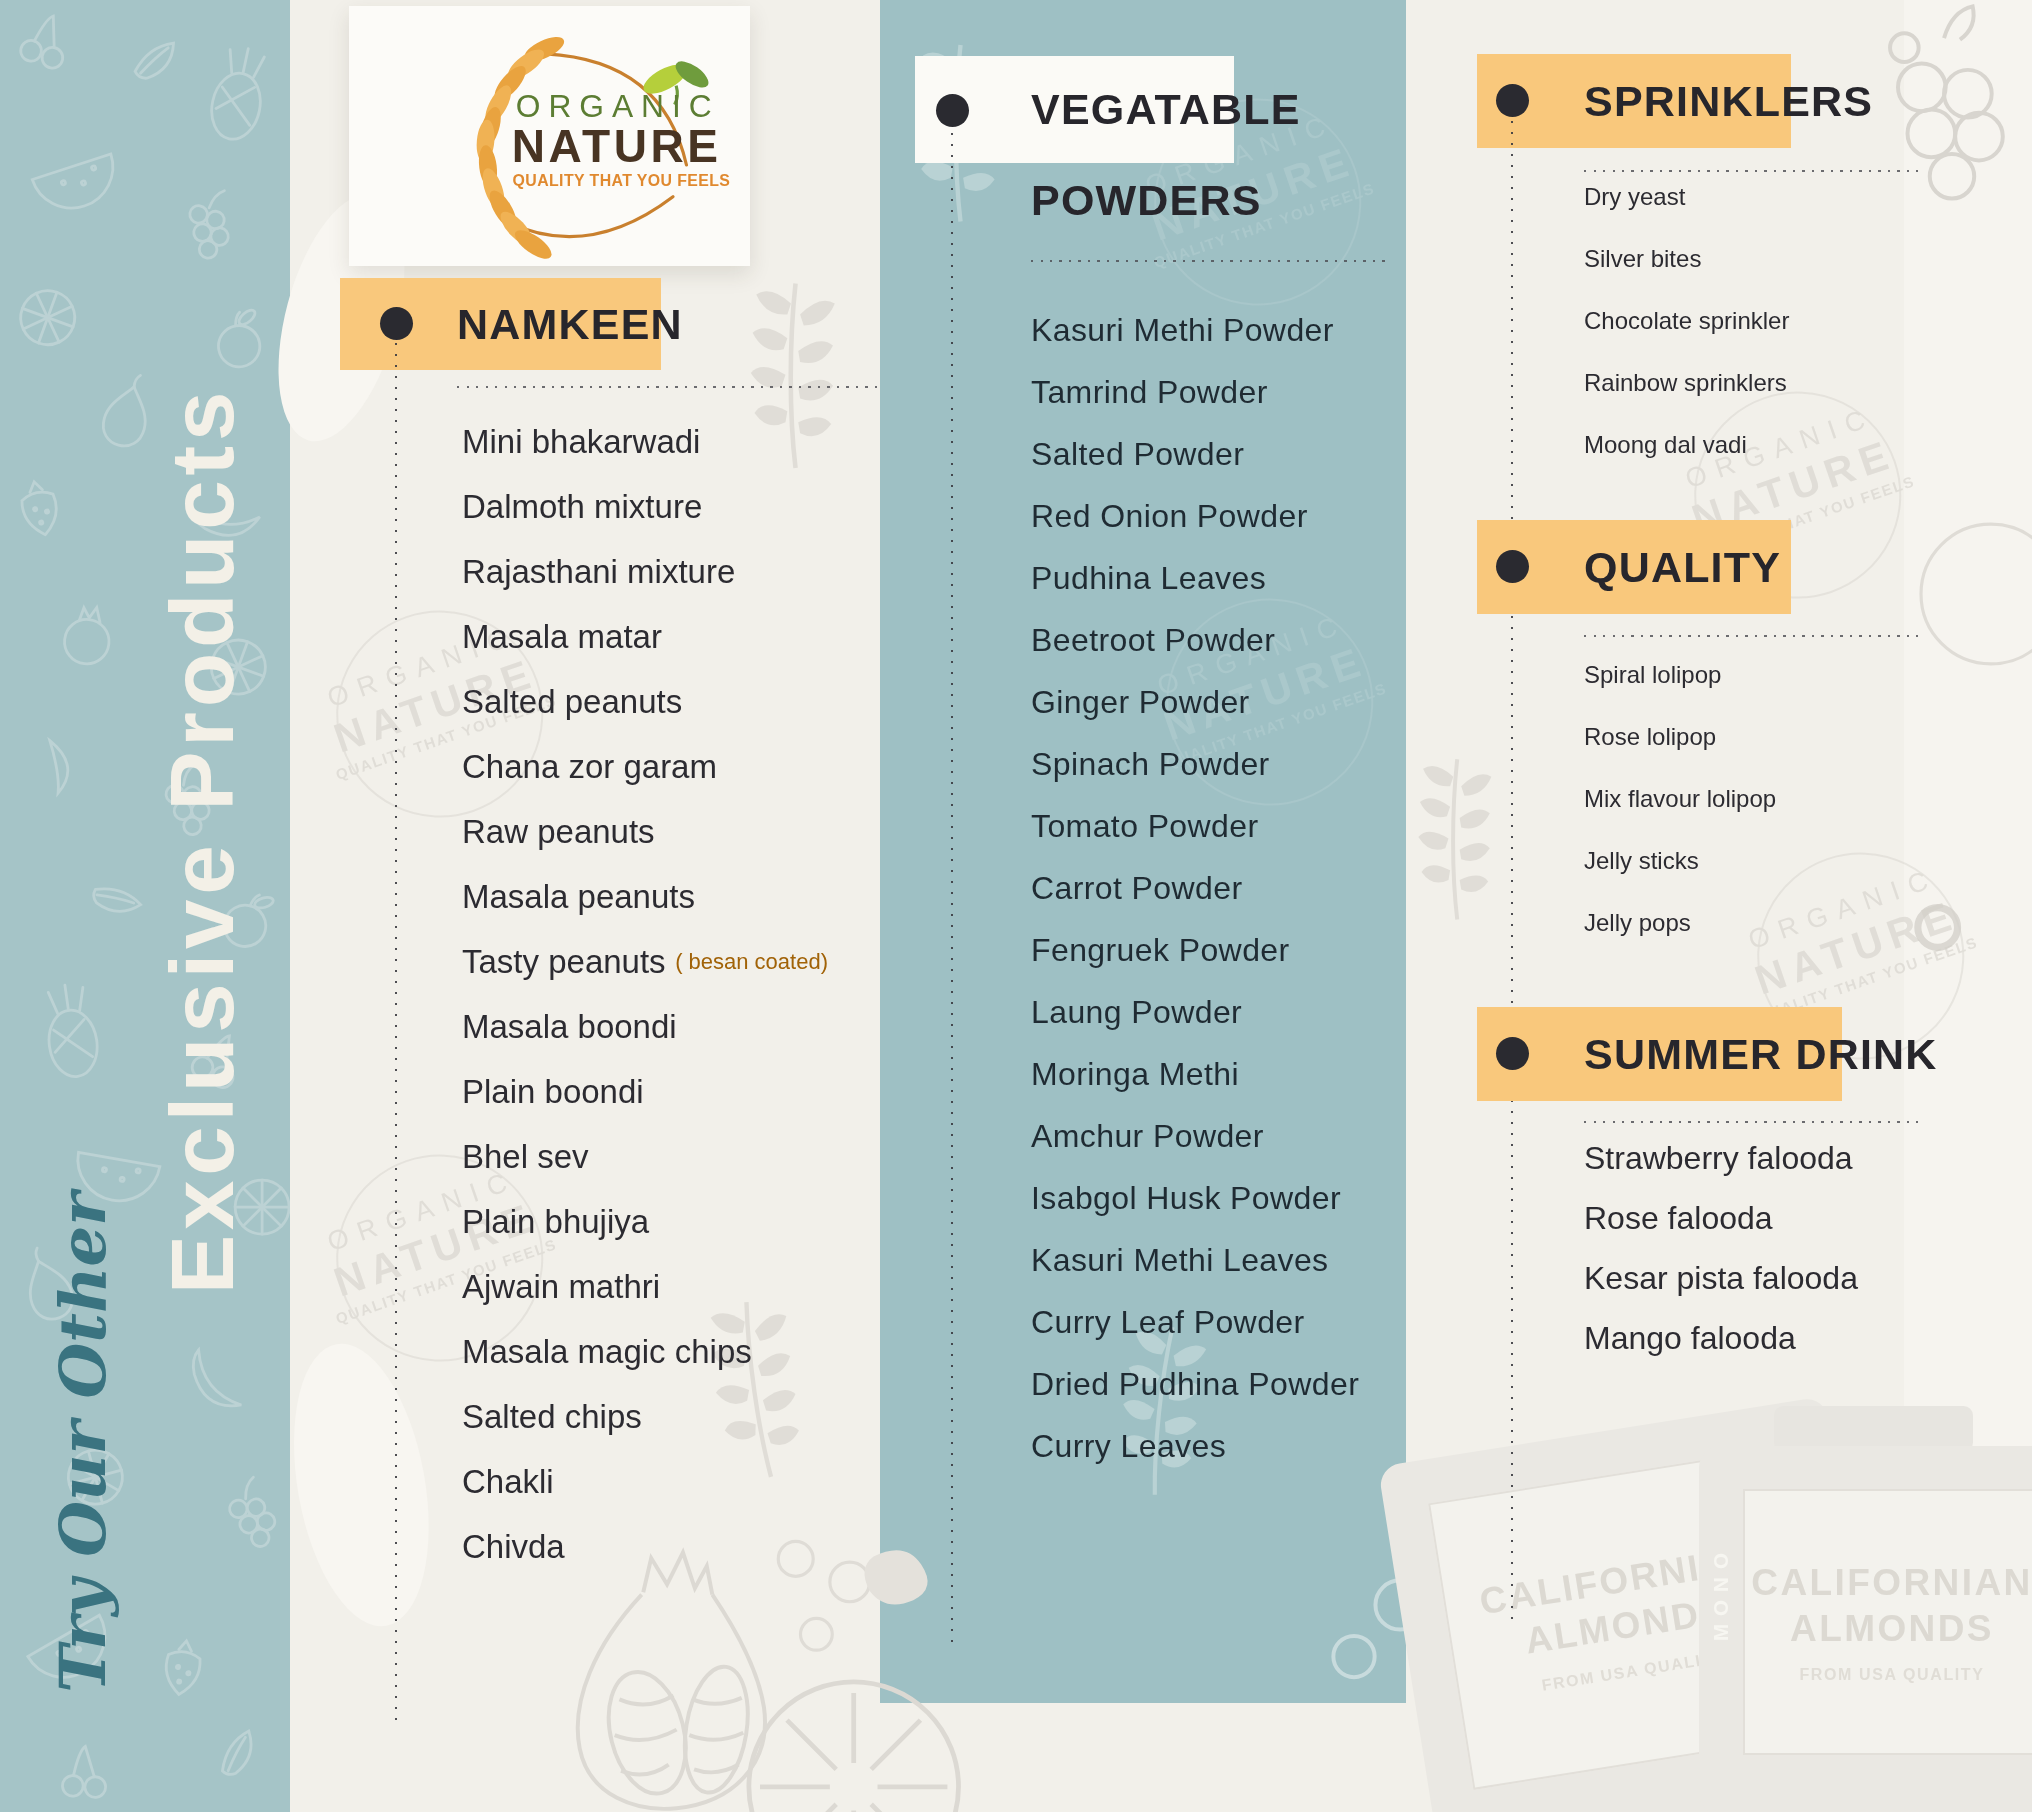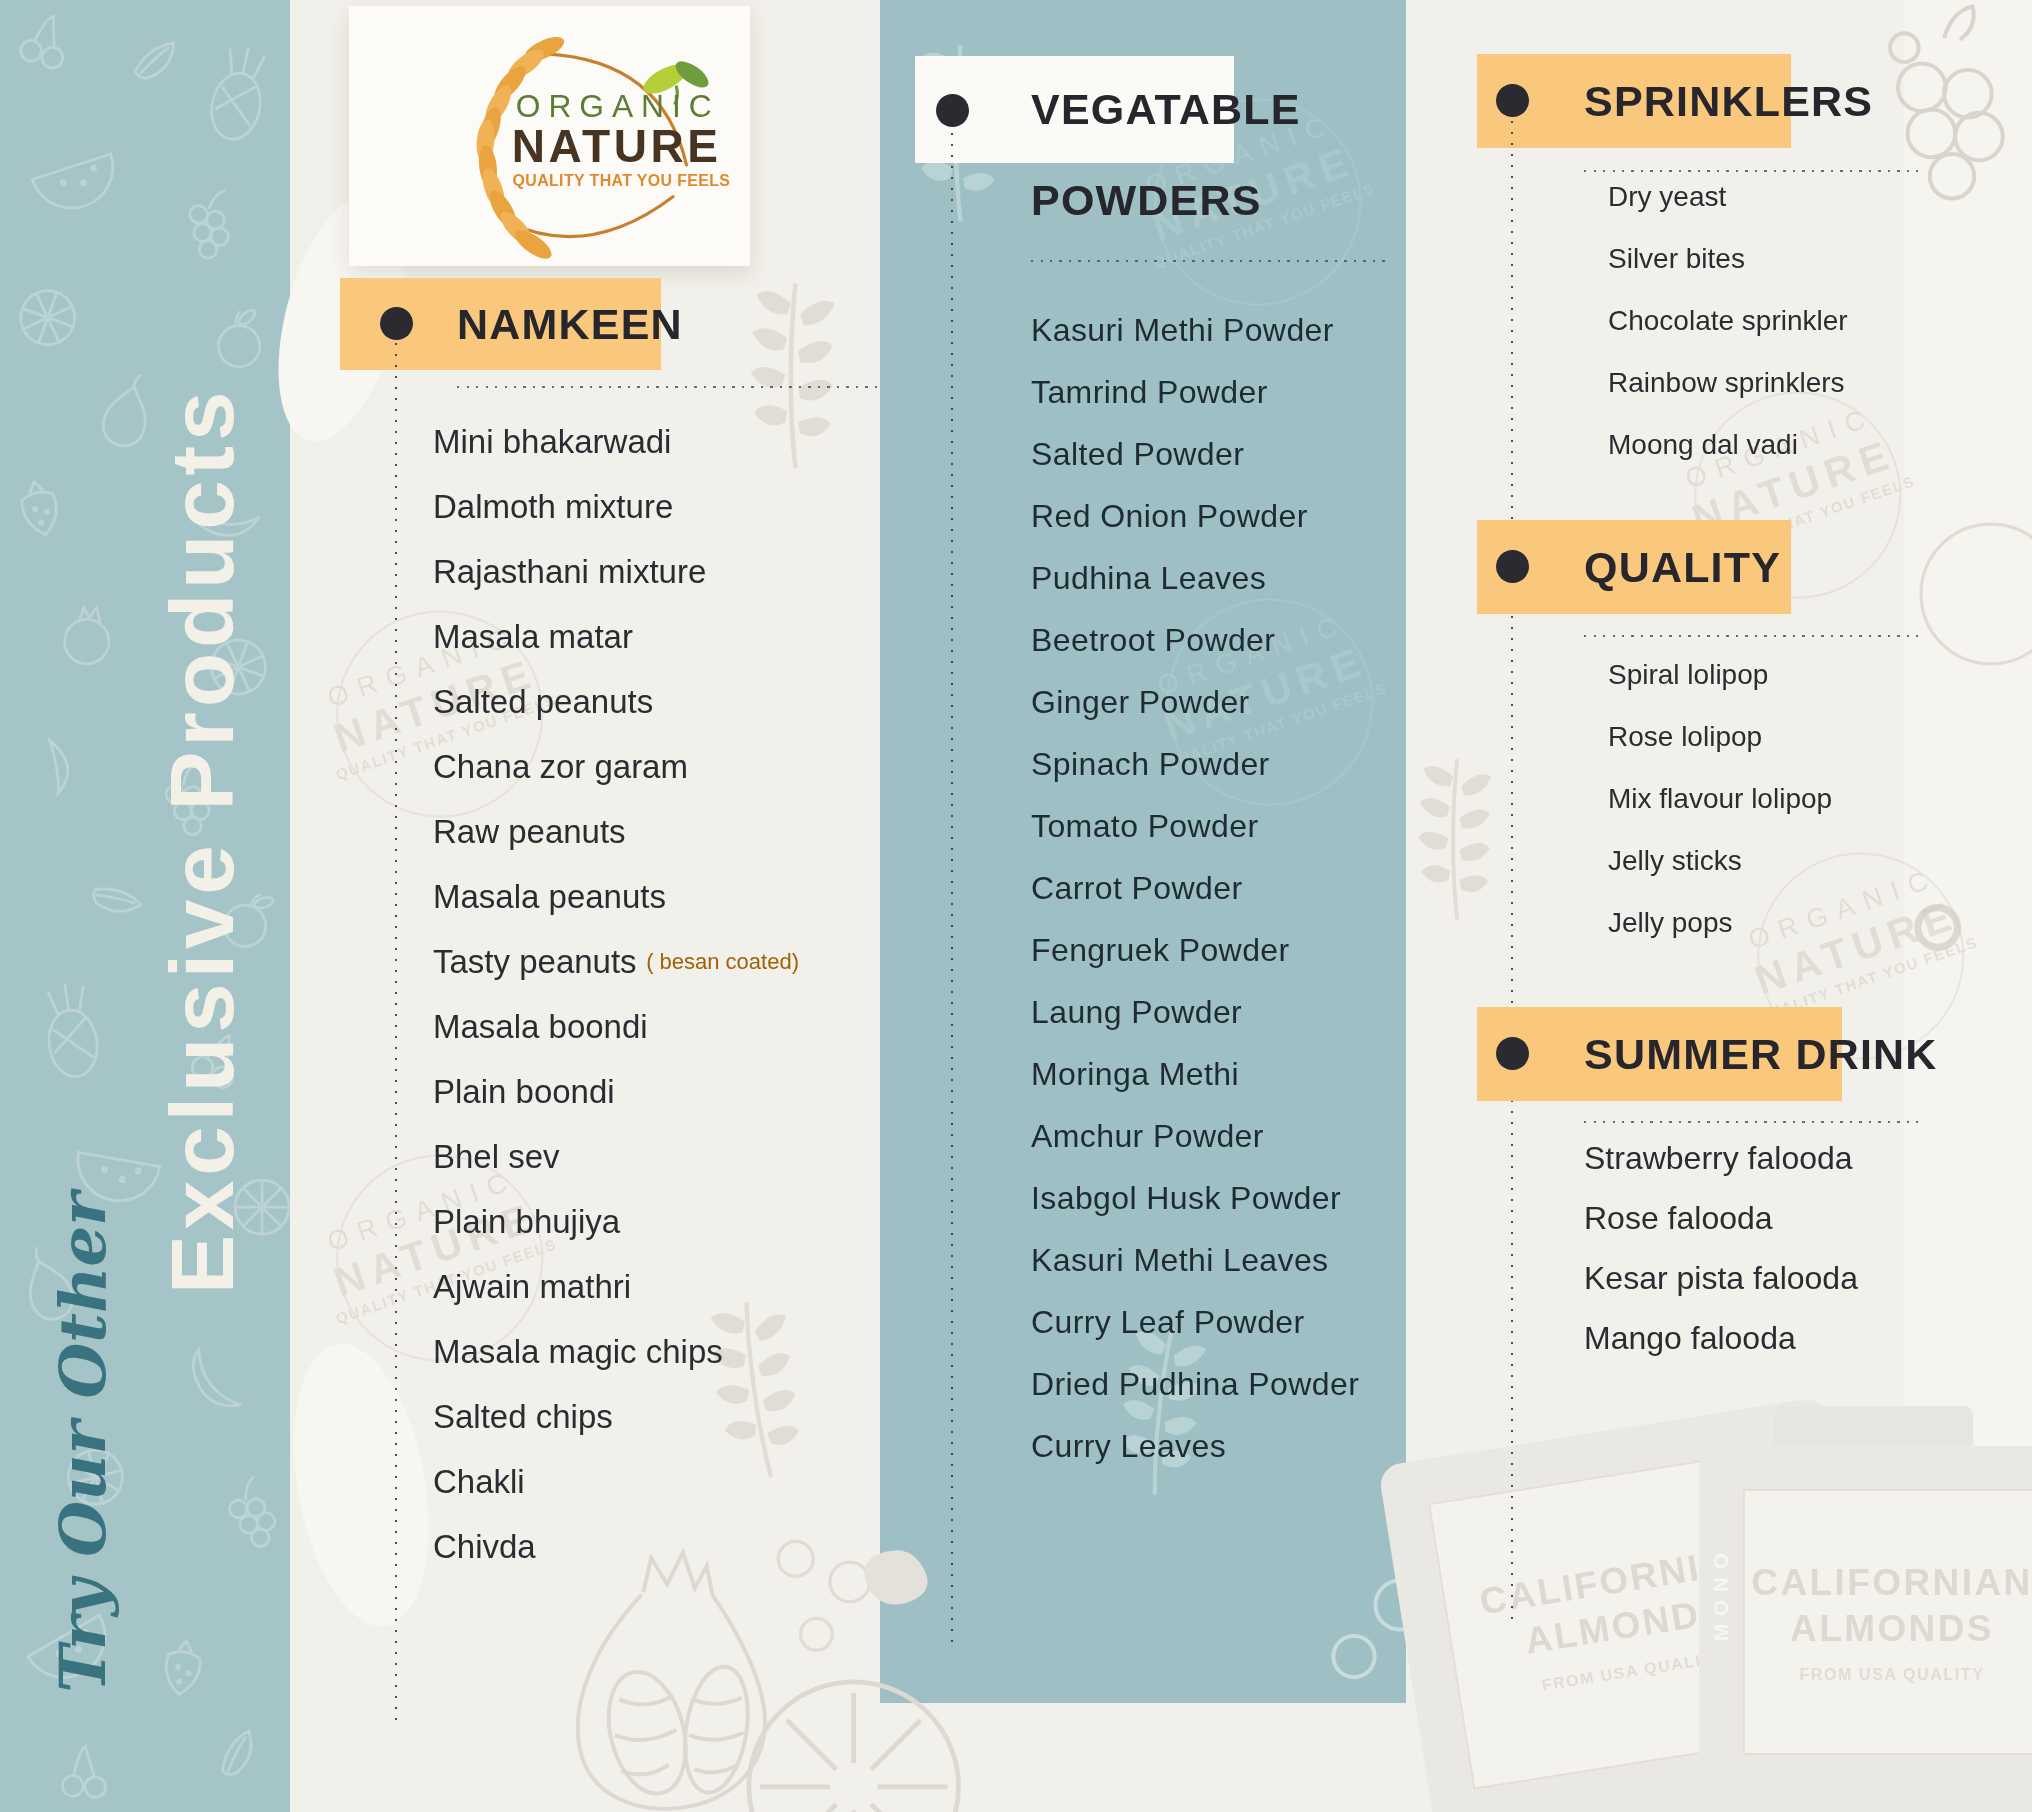--- a/index.html
+++ b/index.html
@@ -31,21 +31,21 @@
     letter-spacing:1.2px;color:#27262c;white-space:nowrap;}
   .hsep{position:absolute;height:2.4px;background-image:repeating-linear-gradient(to right,#4a4a50 0 2.4px,transparent 2.4px 9.5px);opacity:.8;}
   .vline{position:absolute;width:2.4px;background-image:repeating-linear-gradient(to bottom,#3a3a40 0 2.4px,transparent 2.4px 11px);opacity:.9;}
 
   .plist{position:absolute;}
   .plist .item{display:flex;align-items:center;gap:9.5px;font-size:33px;color:#2c2b31;white-space:nowrap;}
   .plist .item .note{font-size:22px;color:#a16207;}
   .plist .item .note:empty{display:none;}
   .list-a .item{height:65px;}
   .list-b .item{height:62px;font-size:32px;color:#1f2b33;letter-spacing:0.4px;}
-  .list-c .item{height:62px;font-size:28px;margin-left:24px;}
+  .list-c .item{height:62px;font-size:24px;}
   .list-d .item{height:60px;font-size:32px;}
 
   .title2{position:absolute;font-size:43px;font-weight:800;letter-spacing:1.2px;color:#27262c;white-space:nowrap;}
   .whitebox{position:absolute;left:915px;top:56px;width:319px;height:107px;background:#fbfaf6;}
 
   
   .stamp{position:absolute;width:302px;transform:translate(-50%,-50%) rotate(-19deg);
     display:flex;flex-direction:column;align-items:center;gap:1.6px;opacity:.55;pointer-events:none;}
   .stamp .ring{position:absolute;left:calc(50% - 102px);top:-38px;width:203px;height:203px;border:2.4px solid currentColor;border-radius:50%;opacity:.75;}
   .stamp .s1{font-size:27px;letter-spacing:10.3px;}
@@ -343,21 +343,21 @@
   </div>
 
   <div>
     <div class="hbox" style="left:340px;top:278px;width:321px;height:92px;"></div>
     <div class="bullet" style="left:380px;top:307px;"></div>
     <div class="sec-title" style="left:457px;top:278px;height:92px;">
       <span>NAMKEEN</span>
     </div>
     <div class="hsep" style="left:457px;top:386px;width:421px;"></div>
     <div class="vline" style="left:395px;top:343px;height:1380px;"></div>
-    <div class="plist list-a" style="left:433px;top:409px;text-align:center;">
+    <div class="plist list-a" style="left:462px;top:409px;text-align:center;">
 
     <div class="item">
         <span>Mini bhakarwadi</span>
       </div>
         <div class="item">
         <span>Dalmoth mixture</span>
       </div>
         <div class="item">
         <span>Rajasthani mixture</span>
       </div>

